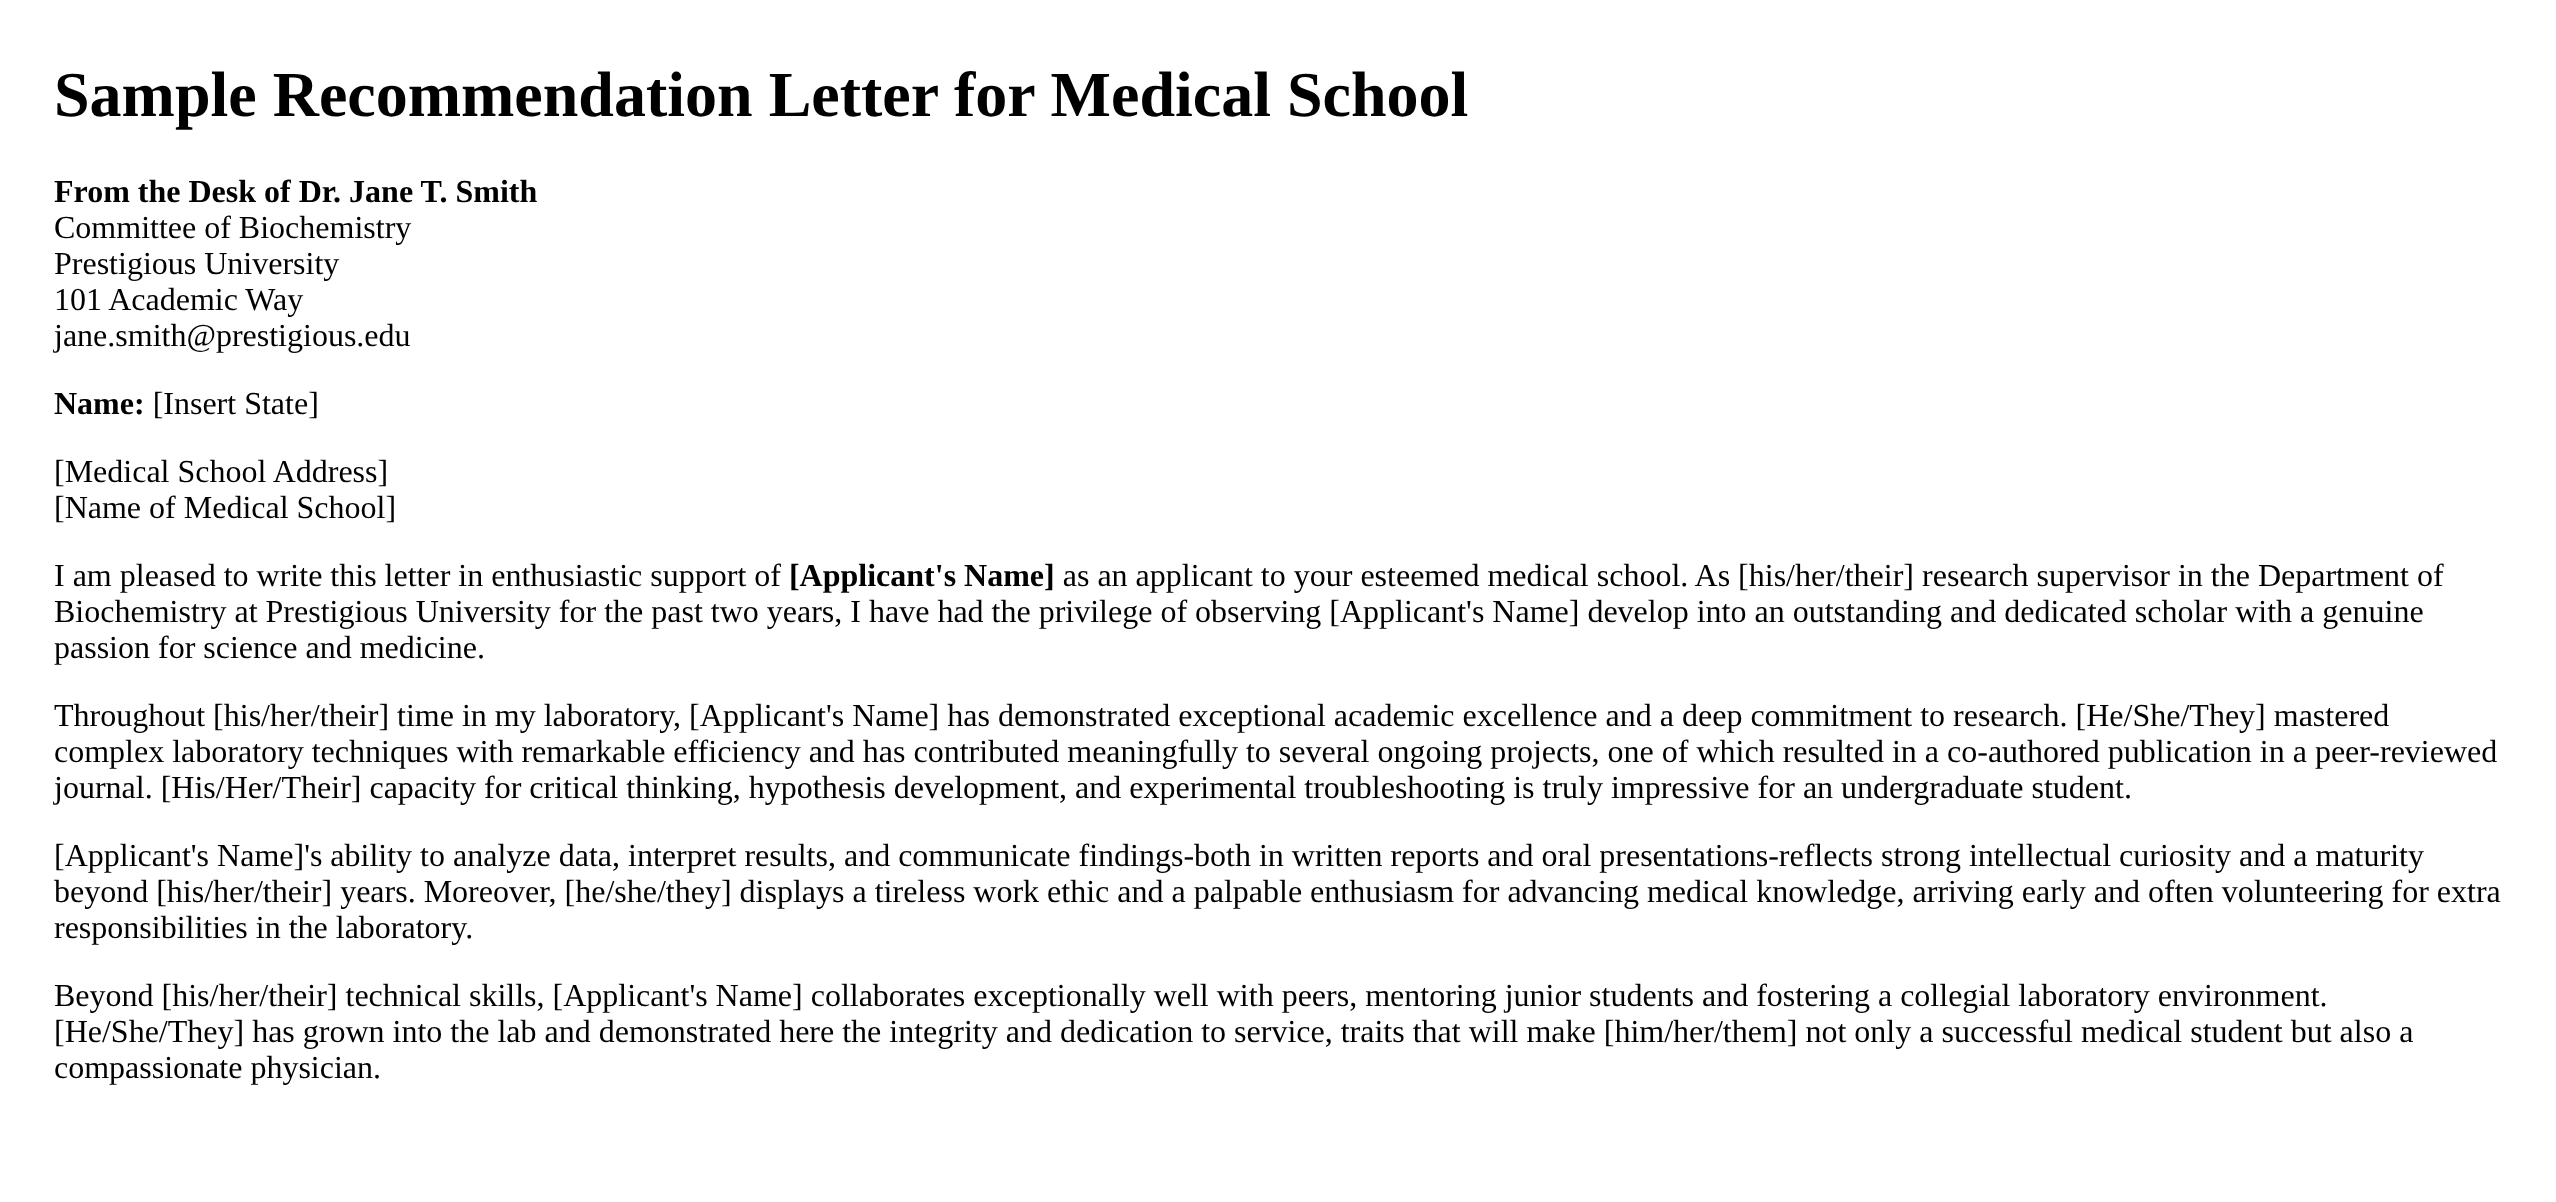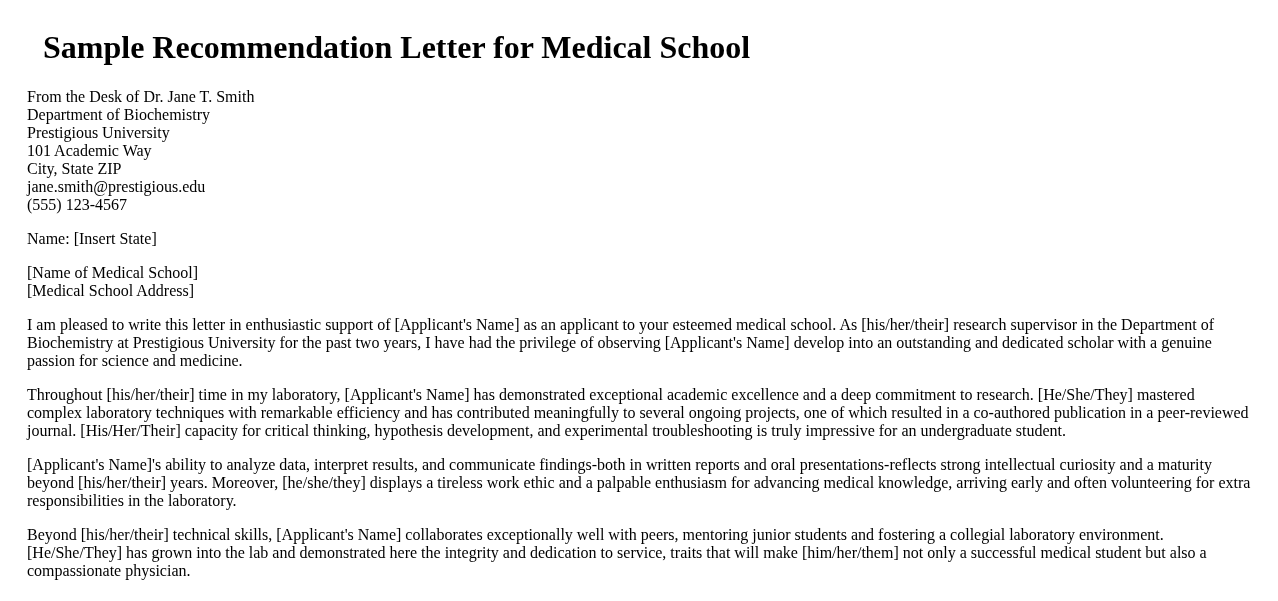--- a/index.html
+++ b/index.html
@@ -10,48 +10,46 @@
     box-sizing: border-box;
     background: #ffffff;
     color: #000000;
     font-family: "Liberation Serif", serif;
     font-size: 16px;
     padding: 8px 27px 0 27px;
   }
   h1 {
     font-size: 2em;
     font-weight: bold;
-    margin: 0.67em 16px;
+    margin: 0.67em 0;
   }
   p { margin: 1em 0; }
   .line { display: block; }
-  strong { font-weight: normal; }
+  strong { font-weight: bold; }
 </style>
 </head>
 <body>
 
 <main class="letter">
 
   <h1>Sample Recommendation Letter for Medical School</h1>
 
   <p>
     <strong class="line">From the Desk of Dr. Jane T. Smith</strong>
-    <span class="line">Department of Biochemistry</span>
+    <span class="line">Committee of Biochemistry</span>
     <span class="line">Prestigious University</span>
     <span class="line">101 Academic Way</span>
-    <span class="line">City, State ZIP</span>
     <span class="line">jane.smith@prestigious.edu</span>
-    <span class="line">(555) 123-4567</span>
   </p>
 
   <p><strong>Name:</strong><span> [Insert State]</span></p>
 
   <p>
+    <span class="line">[Medical School Address]</span>
     <span class="line">[Name of Medical School]</span>
-    <span class="line">[Medical School Address]</span>
   </p>
 
 
   <p><span>I am pleased to write this letter in enthusiastic support of </span><strong>[Applicant's Name]</strong><span> as an applicant to your esteemed medical school. As [his/her/their] research supervisor in the Department of Biochemistry at Prestigious University for the past two years, I have had the privilege of observing [Applicant's Name] develop into an outstanding and dedicated scholar with a genuine passion for science and medicine.</span></p>
 
   <p>Throughout [his/her/their] time in my laboratory, [Applicant's Name] has demonstrated exceptional academic excellence and a deep commitment to research. [He/She/They] mastered complex laboratory techniques with remarkable efficiency and has contributed meaningfully to several ongoing projects, one of which resulted in a co-authored publication in a peer-reviewed journal. [His/Her/Their] capacity for critical thinking, hypothesis development, and experimental troubleshooting is truly impressive for an undergraduate student.</p>
 
   <p>[Applicant's Name]'s ability to analyze data, interpret results, and communicate findings-both in written reports and oral presentations-reflects strong intellectual curiosity and a maturity beyond [his/her/their] years. Moreover, [he/she/they] displays a tireless work ethic and a palpable enthusiasm for advancing medical knowledge, arriving early and often volunteering for extra responsibilities in the laboratory.</p>
 
   <p>Beyond [his/her/their] technical skills, [Applicant's Name] collaborates exceptionally well with peers, mentoring junior students and fostering a collegial laboratory environment. [He/She/They] has grown into the lab and demonstrated here the integrity and dedication to service, traits that will make [him/her/them] not only a successful medical student but also a compassionate physician.</p>

